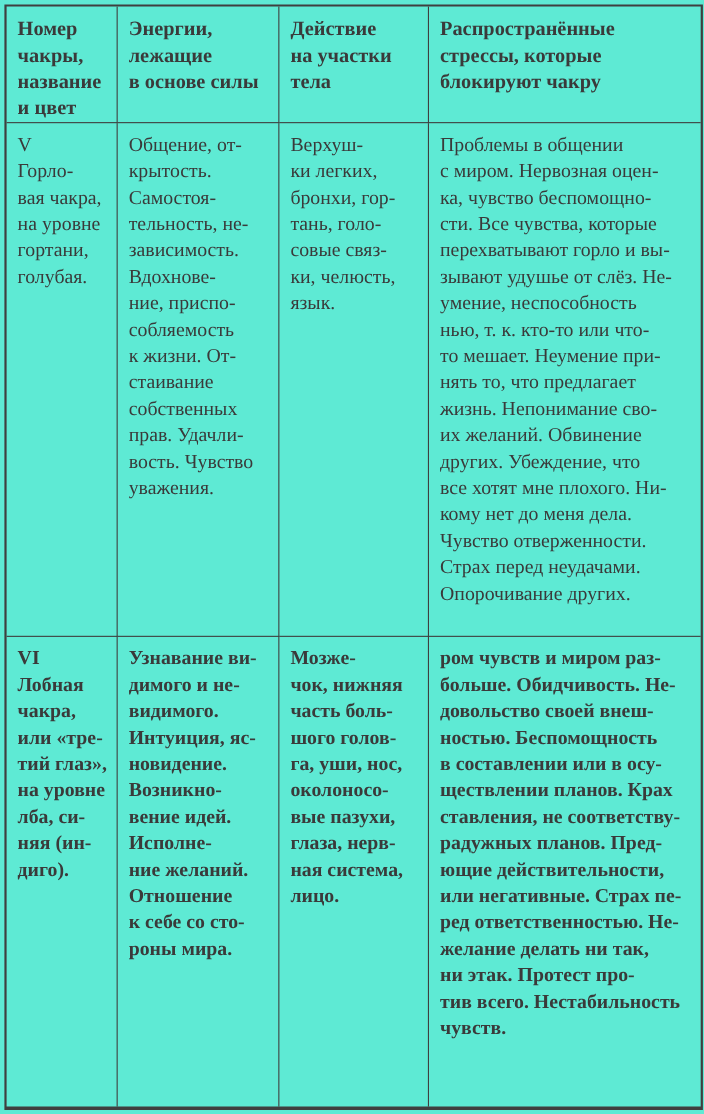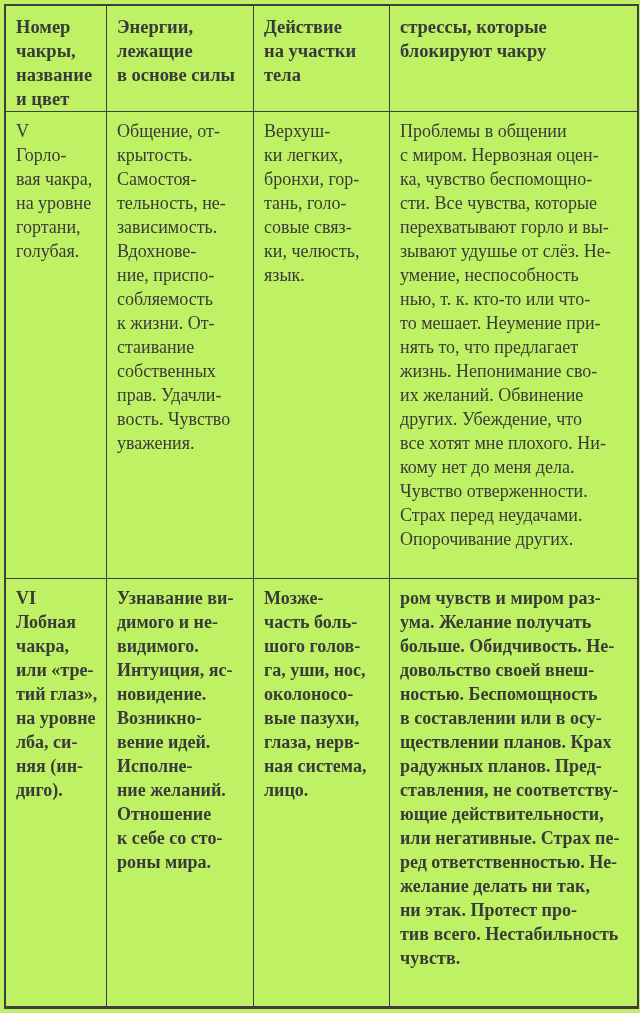--- a/index.html
+++ b/index.html
@@ -5,21 +5,21 @@
   html, body {
     margin: 0;
     padding: 0;
     background: #ffffff;
     font-family: "Liberation Serif", serif;
   }
   .page {
     position: relative;
     width: 640px;
     height: 1013px;
-    background: #bef264;
+    background: #5eead4;
     overflow: hidden;
   }
   .chakra-table {
     position: absolute;
     left: 4px;
     top: 4px;
     width: 631px;
     height: 1000px;
     border: 2px solid #3f3f3f;
     border-bottom-width: 3px;
@@ -63,20 +63,21 @@
         <div class="line">Энергии,</div>
         <div class="line">лежащие</div>
         <div class="line">в основе силы</div>
       </div>
     <div class="cell header-cell">
         <div class="line">Действие</div>
         <div class="line">на участки</div>
         <div class="line">тела</div>
       </div>
     <div class="cell header-cell last-col">
+        <div class="line">Распространённые</div>
         <div class="line">стрессы, которые</div>
         <div class="line">блокируют чакру</div>
       </div>
 
     <div class="cell">
         <div class="line">V</div>
         <div class="line">Горло-</div>
         <div class="line">вая чакра,</div>
         <div class="line">на уровне</div>
         <div class="line">гортани,</div>
@@ -148,39 +149,39 @@
         <div class="line">Возникно-</div>
         <div class="line">вение идей.</div>
         <div class="line">Исполне-</div>
         <div class="line">ние желаний.</div>
         <div class="line">Отношение</div>
         <div class="line">к себе со сто-</div>
         <div class="line">роны мира.</div>
       </div>
     <div class="cell last-row">
         <div class="line">Мозже-</div>
+        <div class="line">чок, нижняя</div>
         <div class="line">часть боль-</div>
         <div class="line">шого голов-</div>
         <div class="line">га, уши, нос,</div>
         <div class="line">околоносо-</div>
         <div class="line">вые пазухи,</div>
         <div class="line">глаза, нерв-</div>
         <div class="line">ная система,</div>
         <div class="line">лицо.</div>
       </div>
     <div class="cell last-col last-row">
         <div class="line">ром чувств и миром раз-</div>
-        <div class="line">ума. Желание получать</div>
         <div class="line">больше. Обидчивость. Не-</div>
         <div class="line">довольство своей внеш-</div>
         <div class="line">ностью. Беспомощность</div>
         <div class="line">в составлении или в осу-</div>
         <div class="line">ществлении планов. Крах</div>
+        <div class="line">ставления, не соответству-</div>
         <div class="line">радужных планов. Пред-</div>
-        <div class="line">ставления, не соответству-</div>
         <div class="line">ющие действительности,</div>
         <div class="line">или негативные. Страх пе-</div>
         <div class="line">ред ответственностью. Не-</div>
         <div class="line">желание делать ни так,</div>
         <div class="line">ни этак. Протест про-</div>
         <div class="line">тив всего. Нестабильность</div>
         <div class="line">чувств.</div>
       </div>
 
   </div>

